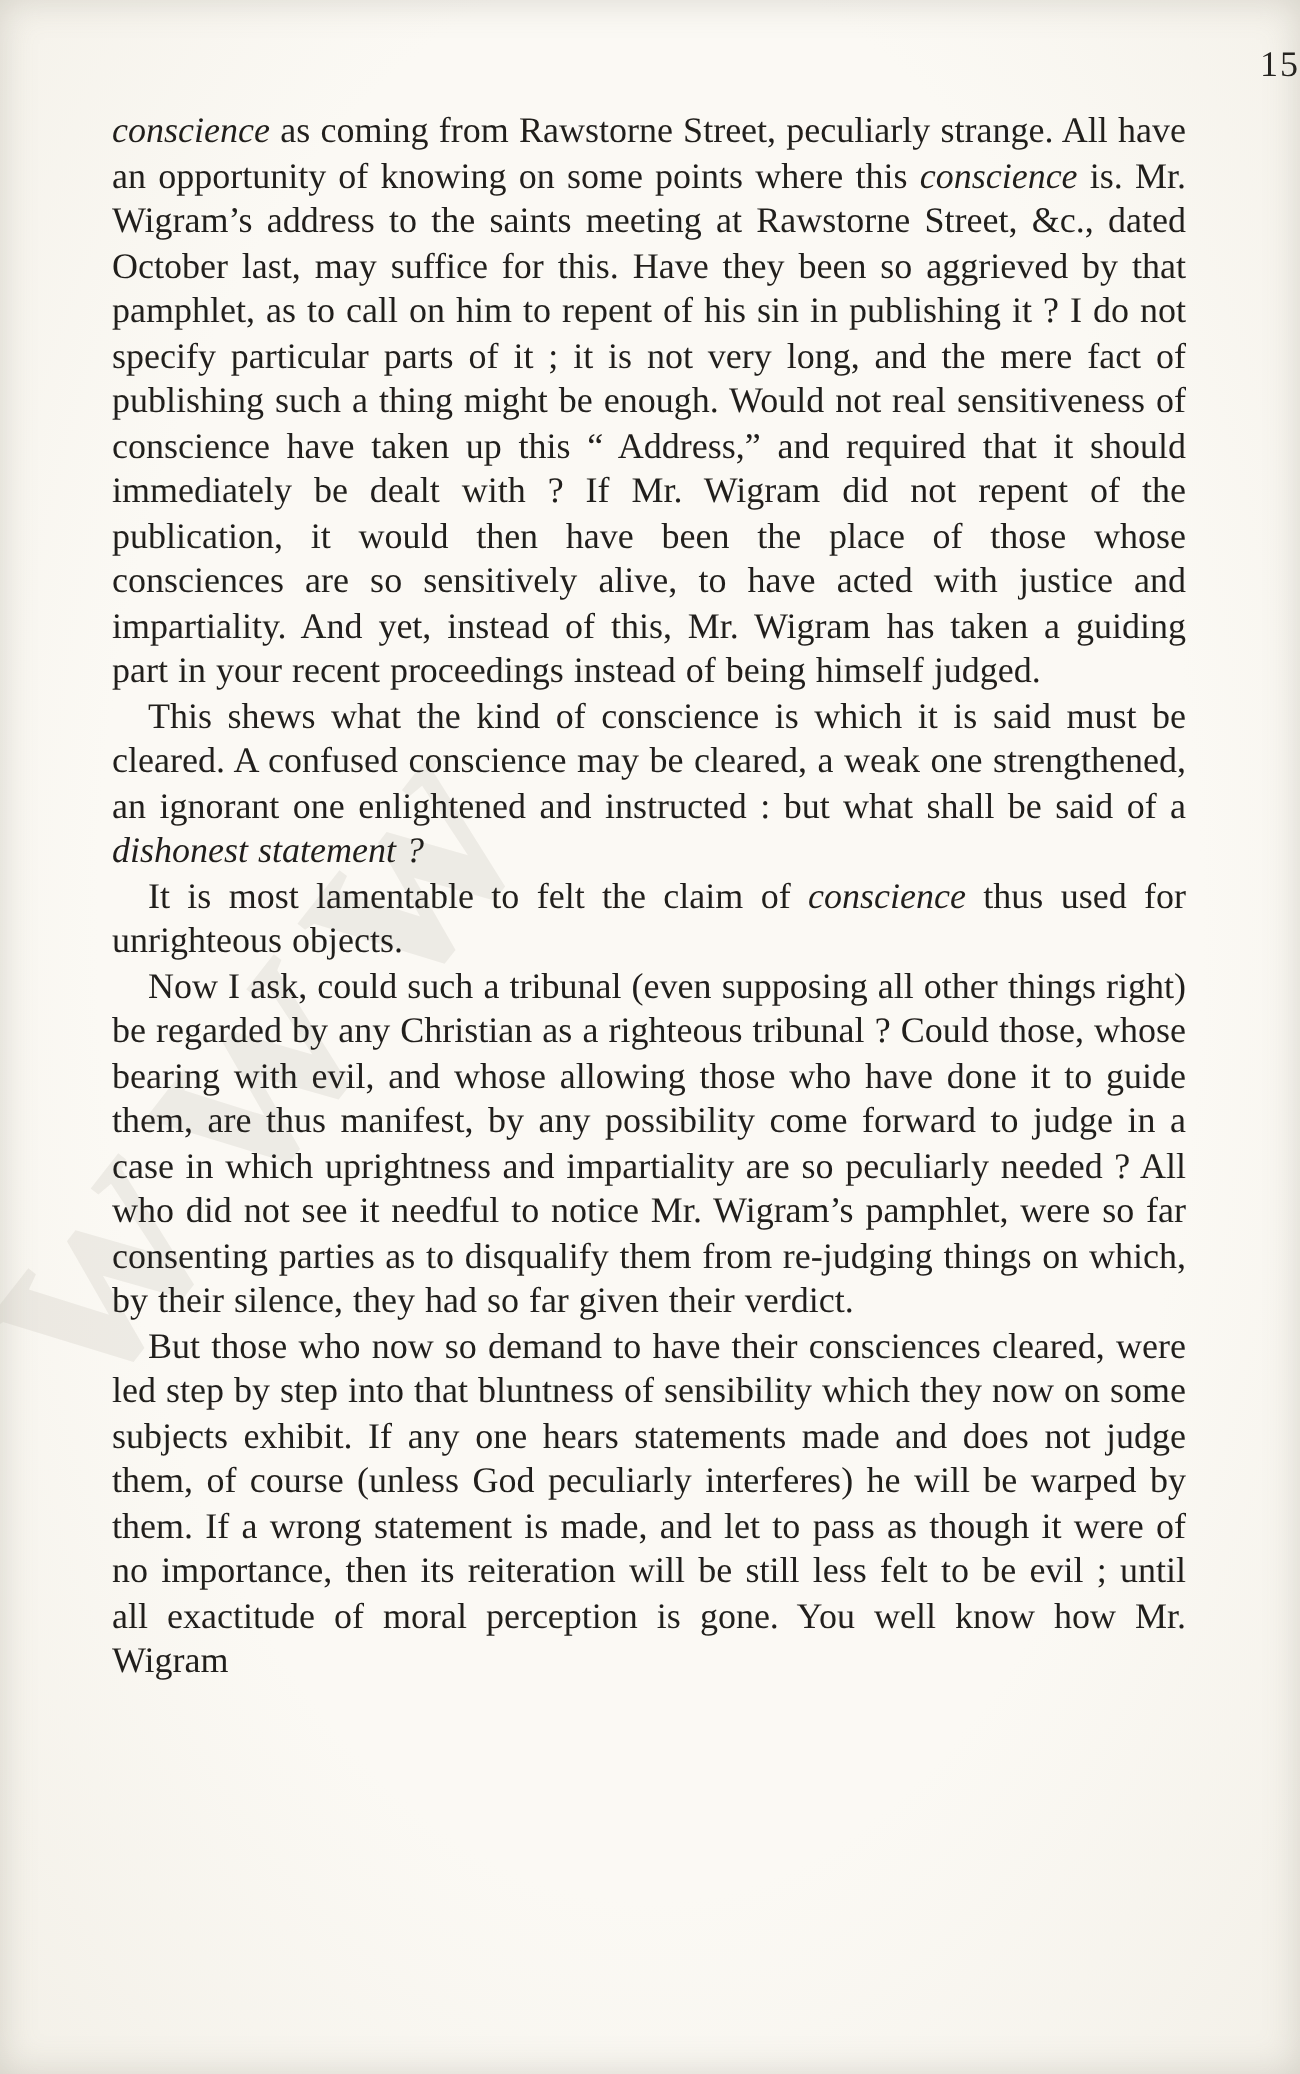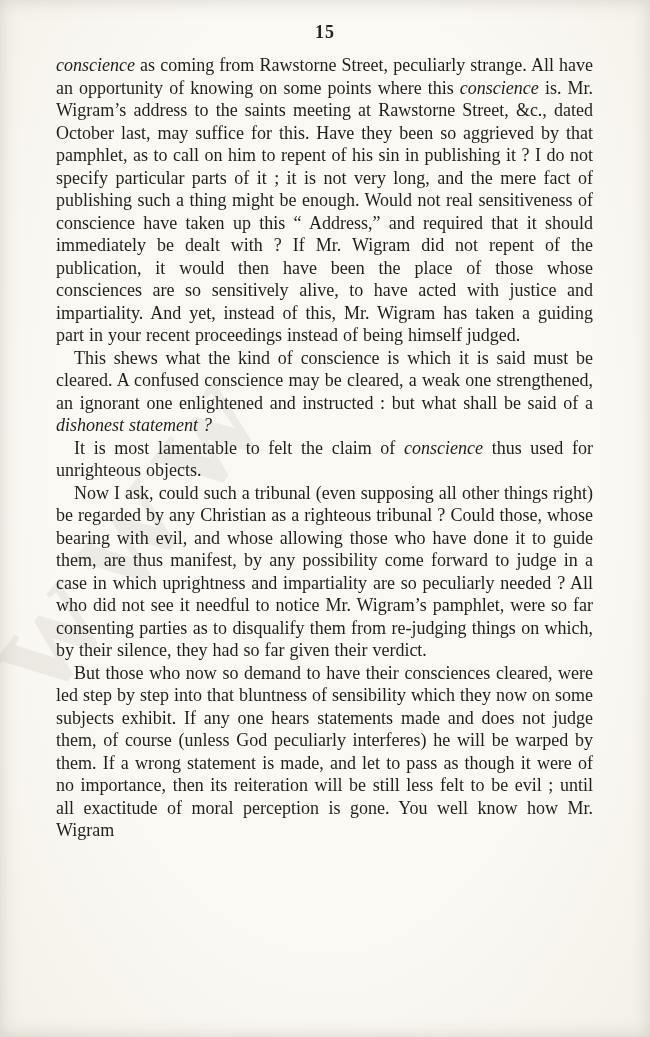--- a/index.html
+++ b/index.html
@@ -34,23 +34,23 @@
     color: rgba(175, 170, 158, 0.18);
     white-space: nowrap;
     pointer-events: none;
     user-select: none;
   }
   .page-number {
     position: absolute;
     top: 22px;
     left: 0;
     right: 0;
-    text-align: center;
+    text-align: right;
     font-size: 18px;
-    font-weight: bold;
+    font-weight: normal;
     letter-spacing: 1px;
     color: #262421;
   }
   .page-body {
     position: absolute;
     top: 54px;
     left: 56px;
     width: 537px;
     font-size: 18px;
     line-height: 22.5px;

